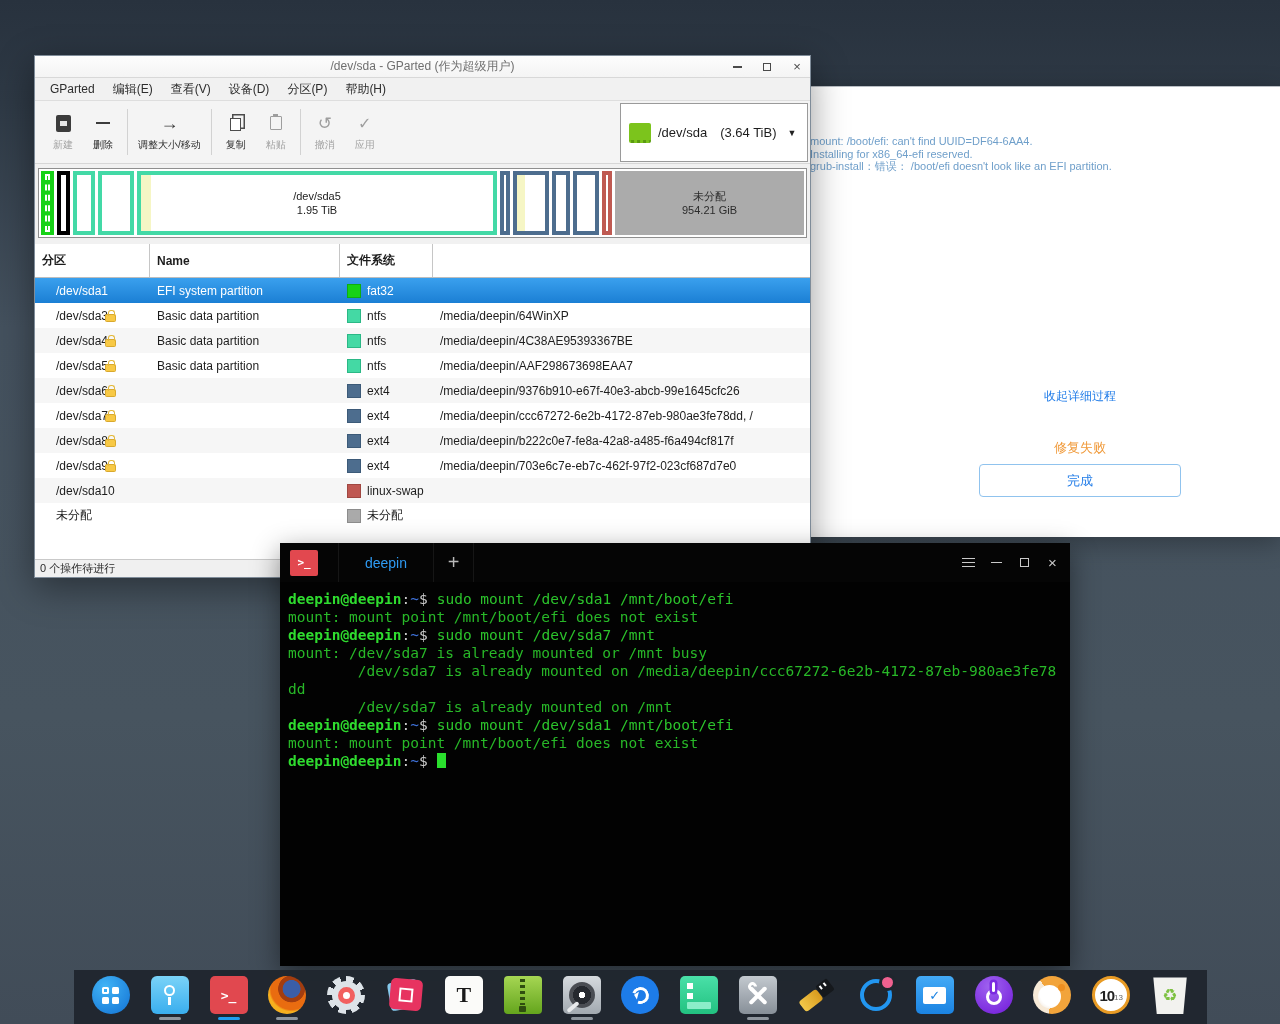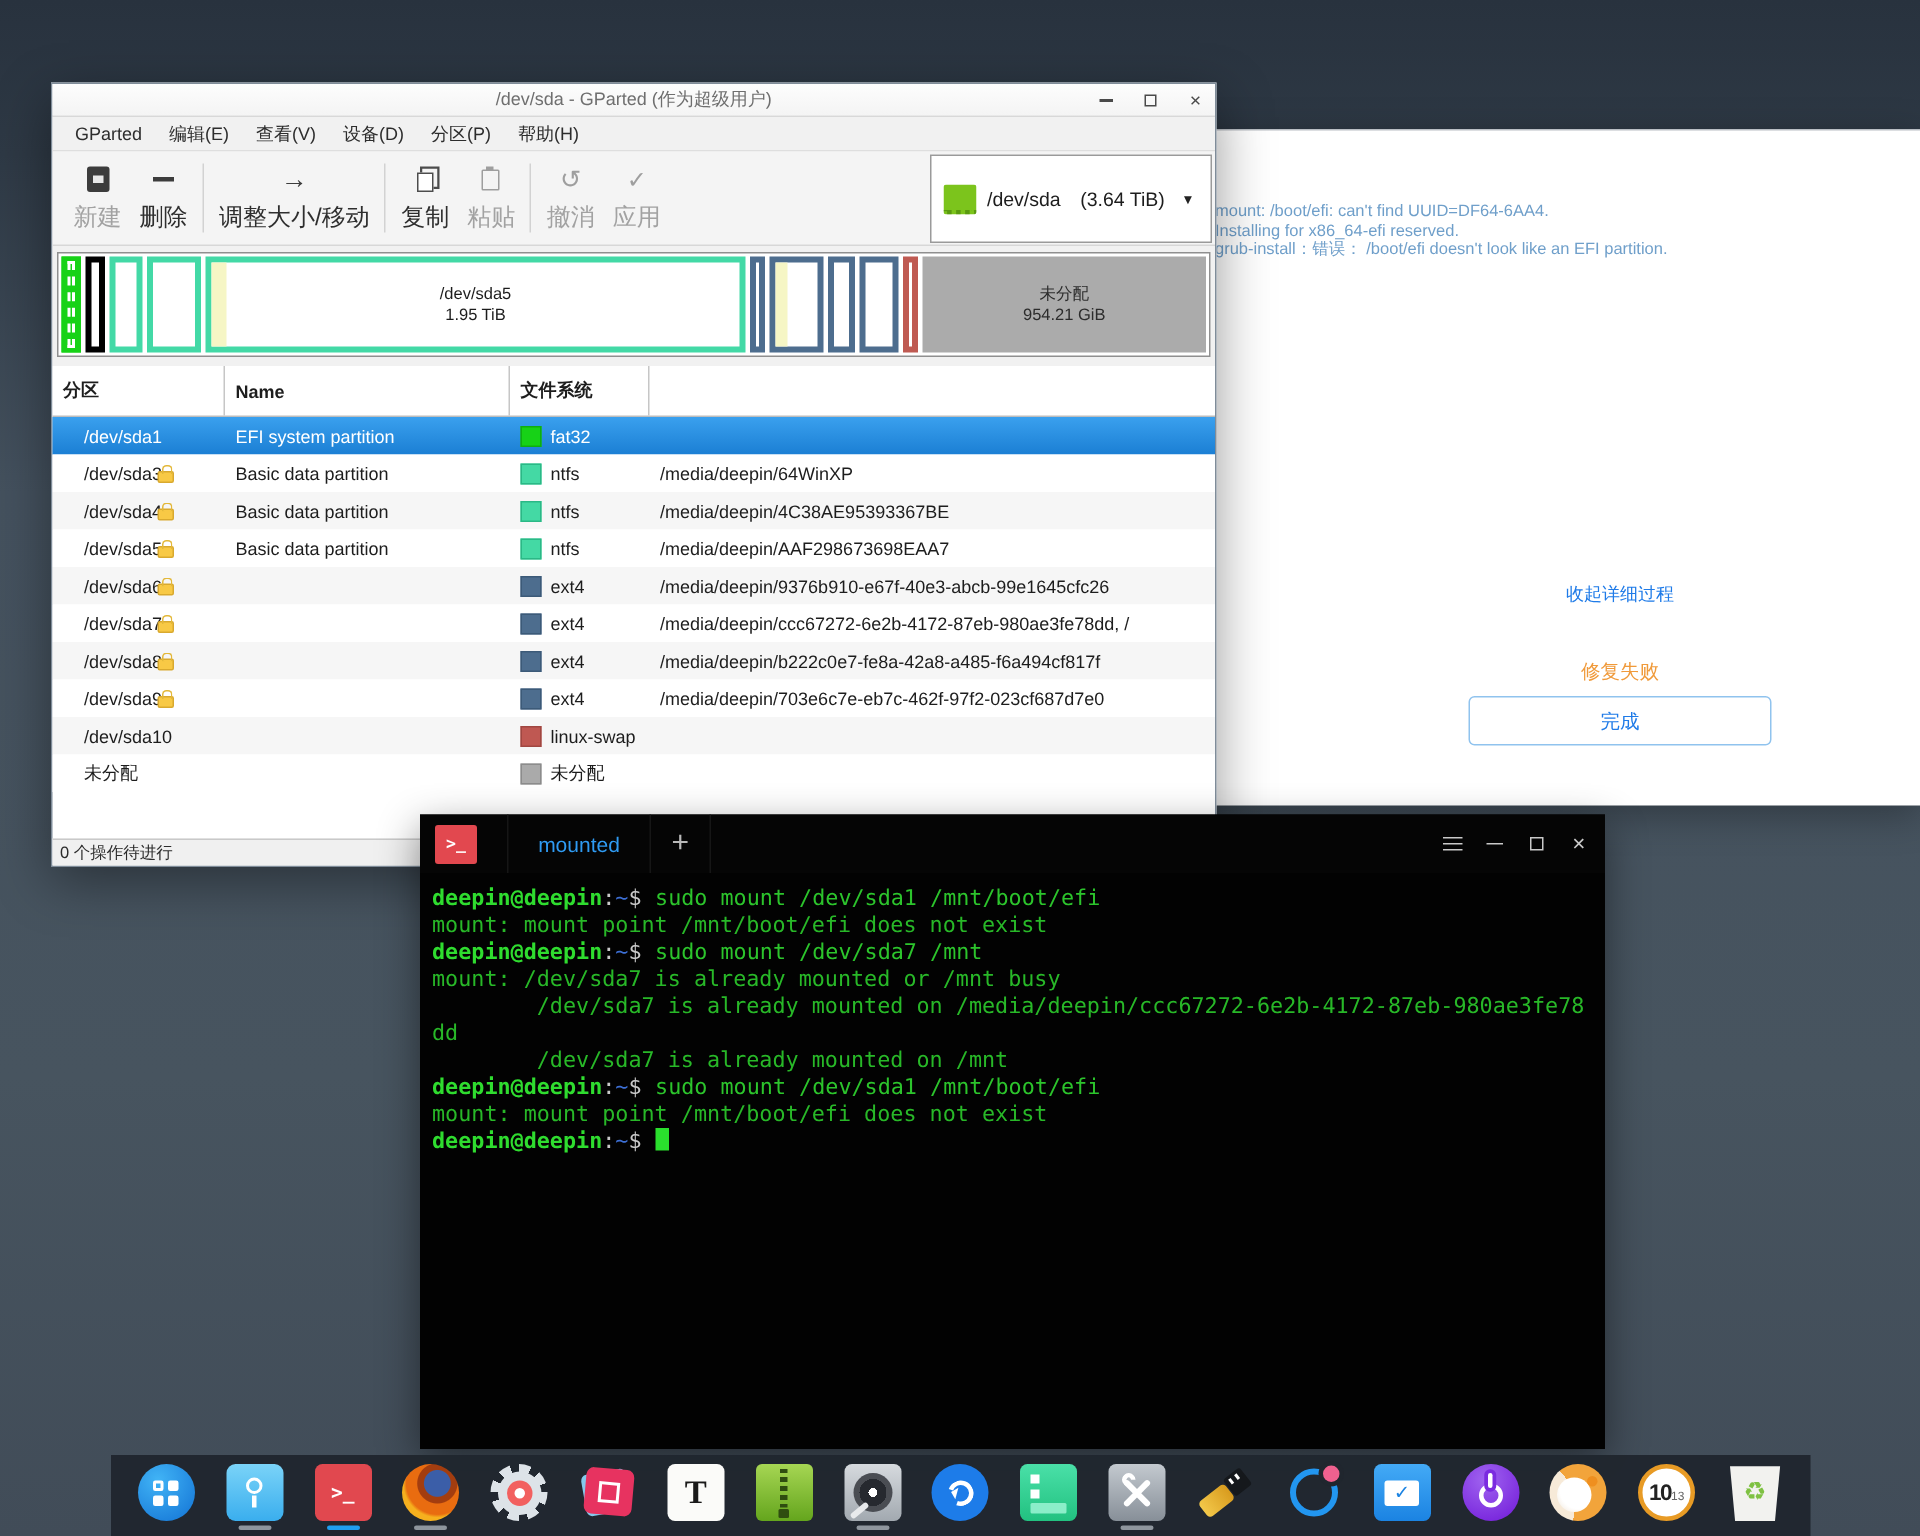--- a/index.html
+++ b/index.html
@@ -19,21 +19,21 @@
   .wb-min-bar { width:9px; height:1.5px; background:#4a4a4a; }
   .wb-max-box { width:8px; height:8px; border:1.2px solid #4a4a4a; }
   .wb-close-x { font-size:13px; line-height:10px; }
   .gp-menubar { height:23px; background:#f1f1f1; border-bottom:1px solid #dedede;
     display:flex; align-items:center; padding-left:6px; }
   .gp-menu-item { font-size:12px; color:#2d2d2d; padding:0 9px; line-height:22px; }
   .gp-toolbar { height:63px; background:#f4f4f4; border-bottom:1px solid #d7d7d7;
     display:flex; align-items:stretch; padding-left:8px; position:relative; }
   .tbtn { display:flex; flex-direction:column; align-items:center; justify-content:center;
     min-width:40px; padding:0 6px; gap:4px; }
-  .tbtn .tlabel { font-size:16px; color:#2e2e2e; white-space:nowrap; }
+  .tbtn .tlabel { font-size:10px; color:#2e2e2e; white-space:nowrap; }
   .tbtn.disabled .tlabel { color:#a2a2a2; }
   .tsep { width:1px; background:#d2d2d2; margin:8px 4px; }
   .tico { height:22px; display:flex; align-items:center; justify-content:center; color:#4c4c4c; }
   .ico-new { width:15px; height:17px; background:#3c3c3c; border-radius:2px; position:relative; }
   .ico-new::after { content:""; position:absolute; left:4px; top:6px; width:7px; height:5px; background:#e8e8e8; }
   .ico-del { width:14px; height:2.5px; background:#3c3c3c; }
   .ico-arrow { font-size:18px; color:#3c3c3c; }
   .ico-copy { width:11px; height:13px; border:1.5px solid #4c4c4c; background:#fff;
     box-shadow:3px -3px 0 -0.5px #f4f4f4, 3px -3px 0 1px #4c4c4c; margin-top:3px; }
   .ico-paste { width:12px; height:14px; border:1.5px solid #9e9e9e; border-radius:1px; position:relative; }
@@ -466,21 +466,21 @@
   </div>
   <div class="collapse-link">收起详细过程</div>
   <div class="repair-status">修复失败</div>
   <div class="done-btn">完成</div>
 </div>
 
 <div class="terminal">
   <div class="term-titlebar">
     <div class="term-appicon">&gt;_</div>
     <div class="term-tab">
-      <span class="term-tab-label">mounted</span>
+      <span class="term-tab-label">deepin</span>
     </div>
     <div class="term-plus">+</div>
     <div class="term-controls">
       <div class="tc">
           <span class="tc-burger"></span>
         </div>
       <div class="tc">
           <span class="tc-min"></span>
         </div>
       <div class="tc">

